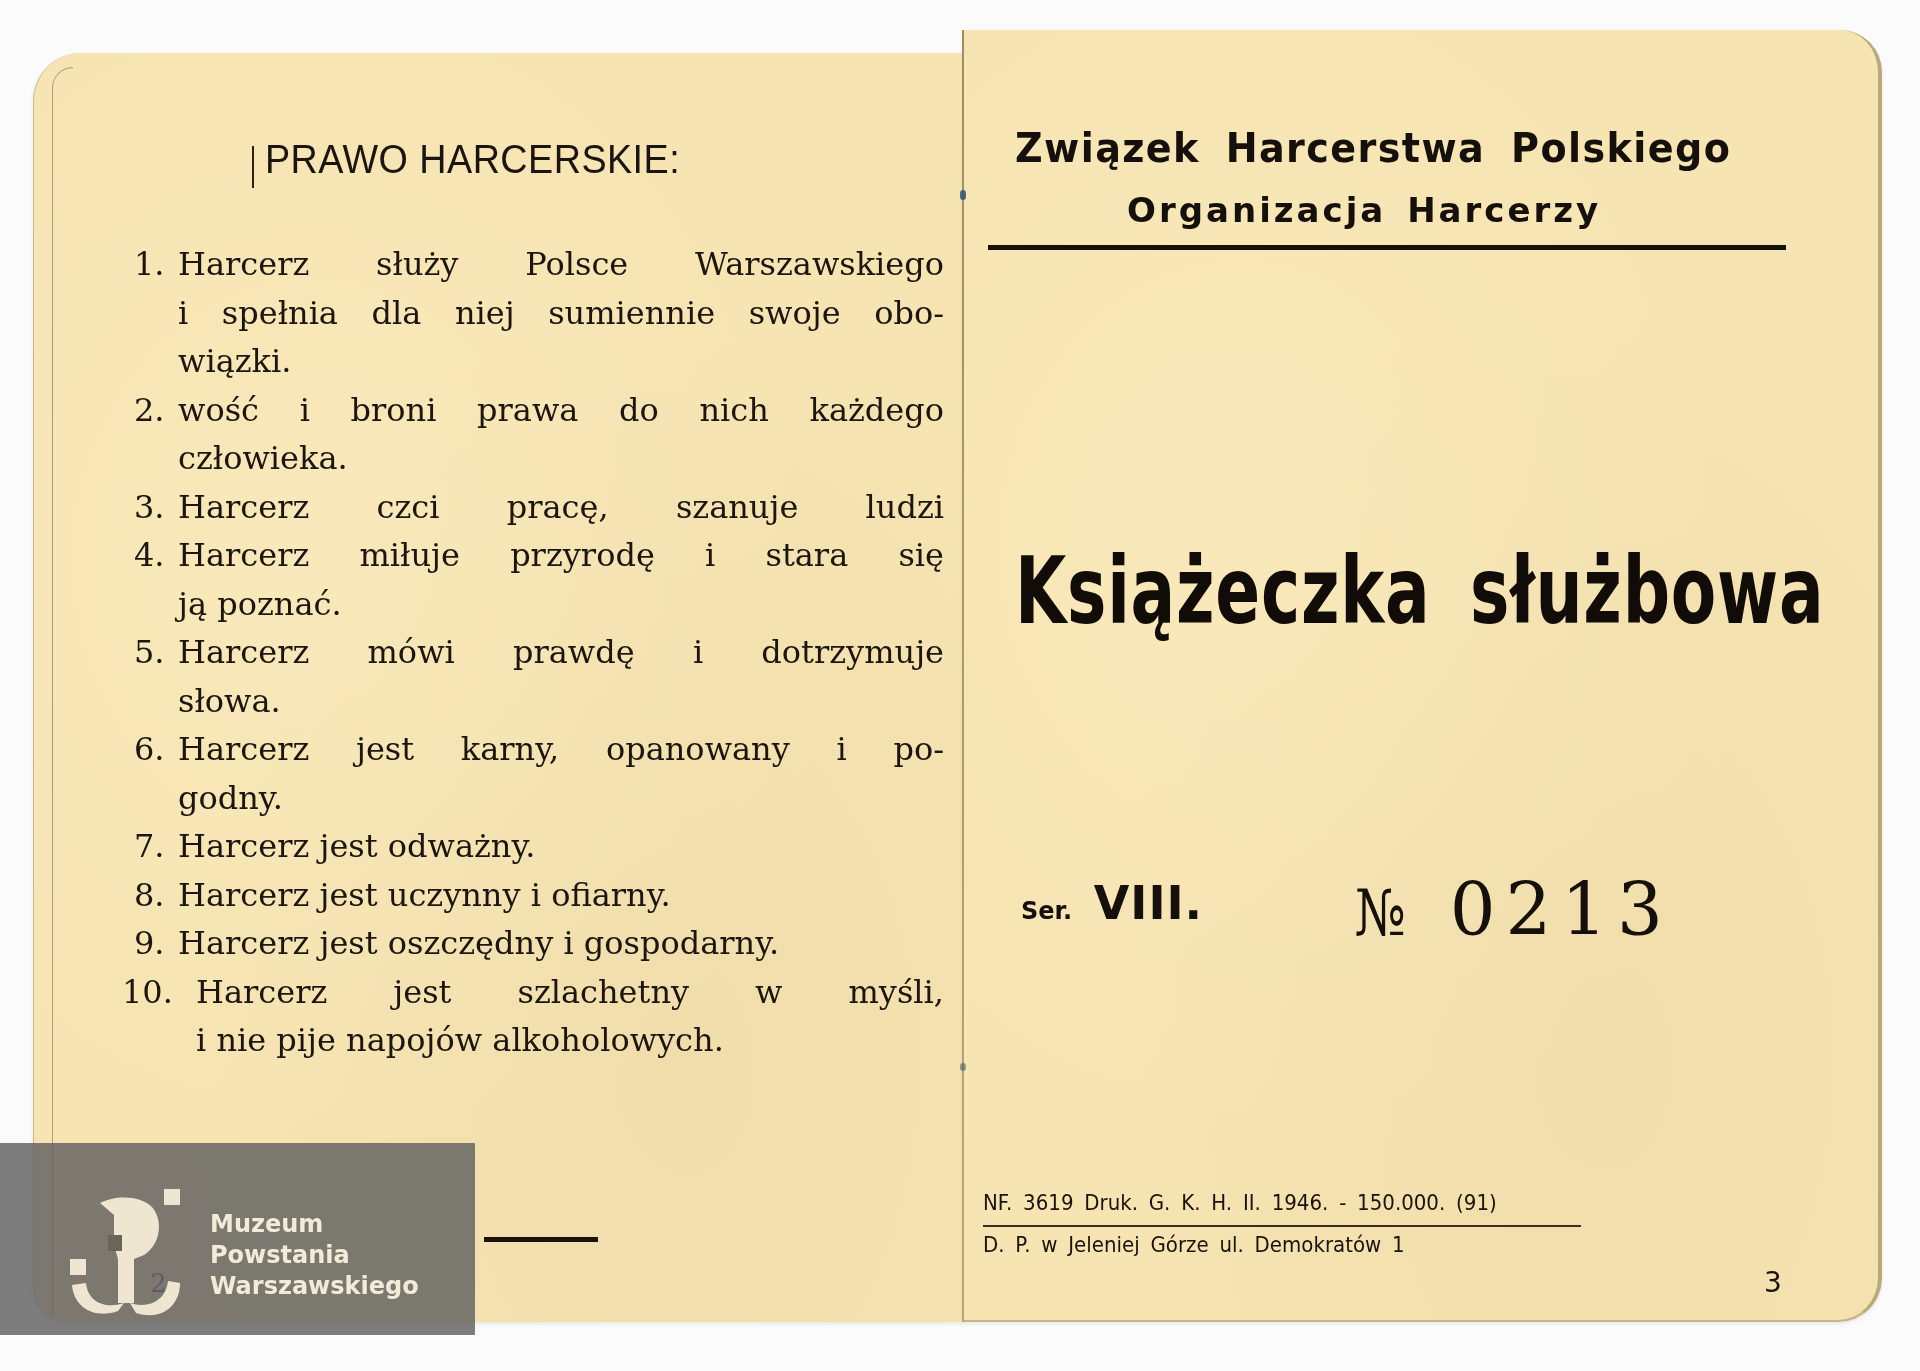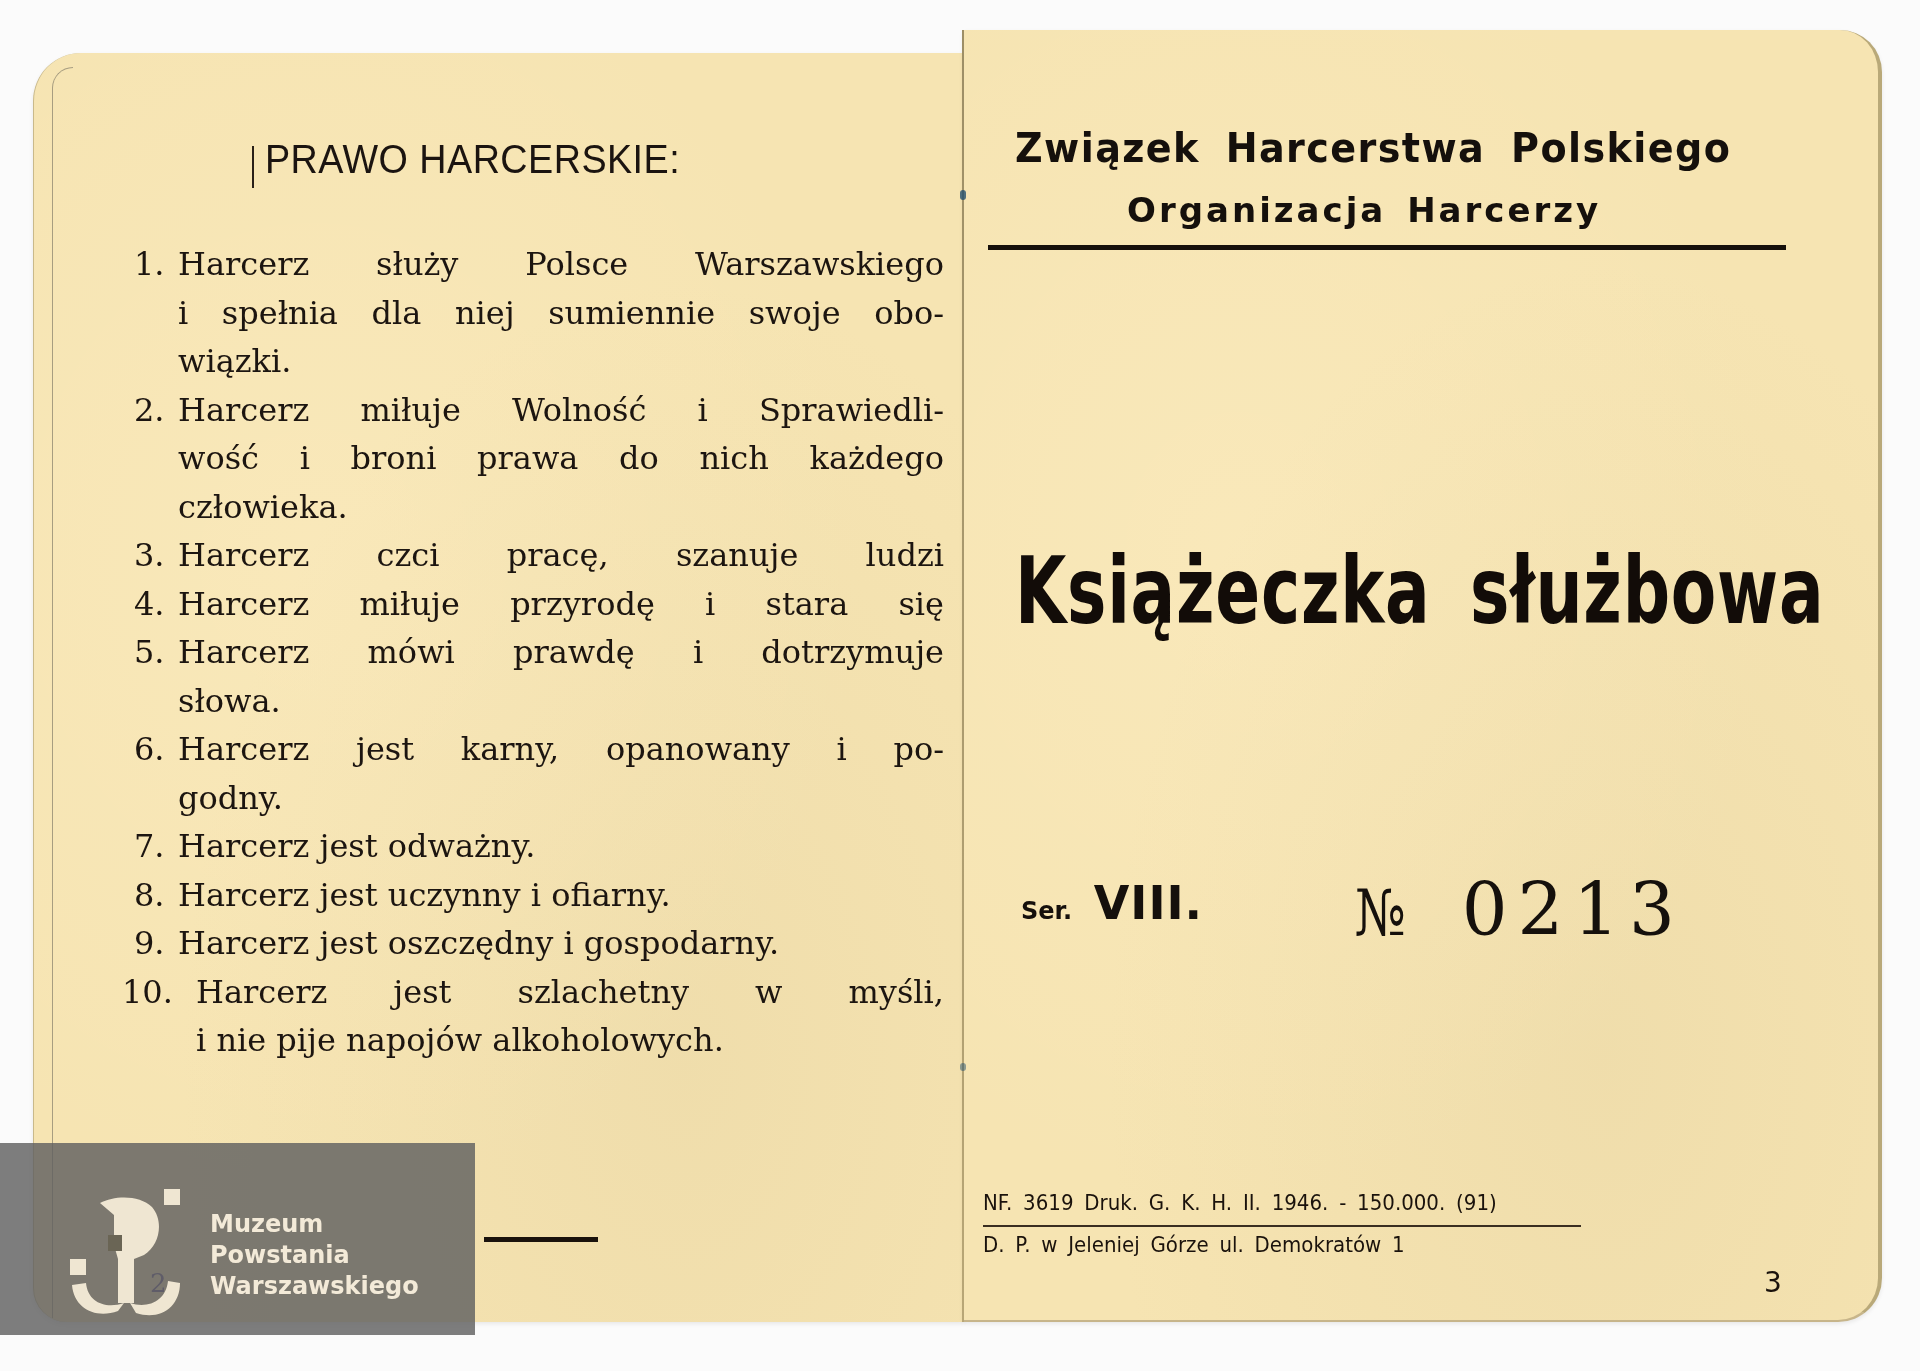--- a/index.html
+++ b/index.html
@@ -102,21 +102,21 @@
     font-family:"DejaVu Sans", sans-serif; font-weight:bold; color:#15100c;
     white-space:nowrap;
   }
   .series-label { font-size:24px; }
   .series-value { font-size:46px; margin-left:16px; letter-spacing:1px; }
   .number {
     position:absolute; left:1350px; top:868px;
     font-family:"DejaVu Serif", serif; color:#15100c; white-space:nowrap;
   }
   .number-sign { font-size:64px; transform:scaleX(0.85); display:inline-block; }
-  .number-value { font-size:72px; margin-left:46px; letter-spacing:10px; }
+  .number-value { font-size:72px; margin-left:34px; letter-spacing:10px; }
   .print-line1 {
     position:absolute; left:983px; top:1190px;
     font-family:"DejaVu Sans", sans-serif; font-size:22px; color:#1a120c;
     word-spacing:5px; white-space:nowrap;
     transform:scaleX(0.9); transform-origin:left top;
   }
   .print-rule {
     position:absolute; left:983px; top:1225px; width:598px; height:2px; background:#3a2e20;
   }
   .print-line2 {
@@ -162,35 +162,35 @@
     <span class="law-num">1.</span>
     <span class="law-text">
       <span>Harcerz służy Polsce Warszawskiego</span>
       <span>i spełnia dla niej sumiennie swoje obo-</span>
       <span class="last">wiązki.</span>
     </span>
   </li>
   <li class="law-item">
     <span class="law-num">2.</span>
     <span class="law-text">
-      <span>Harcerz miłuje Wolność i Sprawiedli-</span>
       <span>wość i broni prawa do nich każdego</span>
       <span class="last">człowieka.</span>
     </span>
   </li>
   <li class="law-item">
     <span class="law-num">3.</span>
     <span class="law-text">
       <span>Harcerz czci pracę, szanuje ludzi</span>
     </span>
   </li>
   <li class="law-item">
     <span class="law-num">4.</span>
     <span class="law-text">
       <span>Harcerz miłuje przyrodę i stara się</span>
+      <span class="last">ją poznać.</span>
     </span>
   </li>
   <li class="law-item">
     <span class="law-num">5.</span>
     <span class="law-text">
       <span>Harcerz mówi prawdę i dotrzymuje</span>
       <span class="last">słowa.</span>
     </span>
   </li>
   <li class="law-item">

